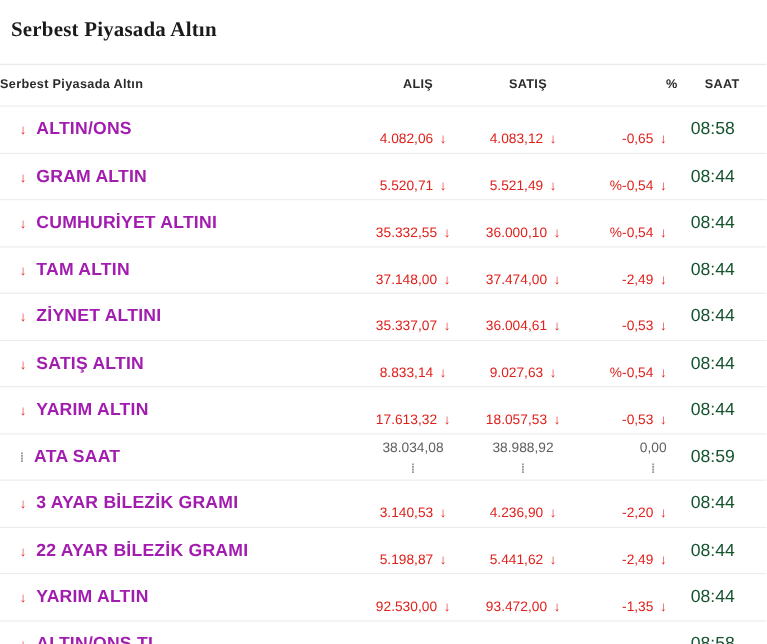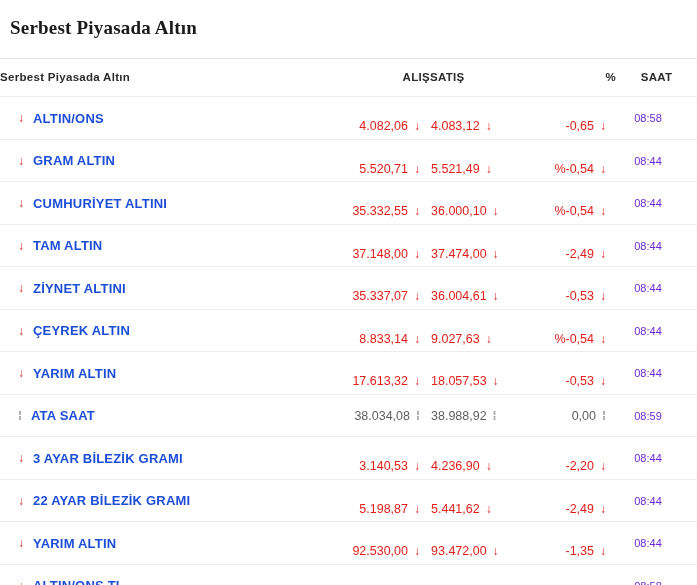--- a/index.html
+++ b/index.html
@@ -43,22 +43,22 @@
     letter-spacing: 0.3px;
     padding: 12px 0 13px 0;
     border-bottom: 1px solid #ececec;
     vertical-align: middle;
   }
 
   th.col-name, td.col-name {
     text-align: left;
     padding-left: 18px;
   }
-  th.col-buy, td.col-buy { text-align: right; padding-right: 10px; }
-  th.col-sell, td.col-sell { text-align: left; padding-right: 10px; }
+  th.col-buy, td.col-buy { text-align: center; padding-right: 10px; }
+  th.col-sell, td.col-sell { text-align: center; padding-right: 10px; }
   th.col-pct, td.col-pct { text-align: right; padding-right: 10px; }
   th.col-time, td.col-time { text-align: center; padding-right: 18px; }
 
   col.w-name { width: 330px; }
   col.w-buy  { width: 100px; }
   col.w-sell { width: 100px; }
   col.w-pct  { width: 86px; }
   col.w-time { width: 81px; }
 
   table.quotes tbody tr {
@@ -72,48 +72,48 @@
   table.quotes tbody tr:last-child td {
     border-bottom: none;
   }
 
   .name-cell {
     display: flex;
     align-items: center;
     gap: 9px;
   }
   .name-label {
-    font-size: 13px;
+    font-size: 16px;
     font-weight: bold;
-    color: #1d4ed8;
+    color: #a21caf;
     letter-spacing: 0.2px;
   }
 
   .arrow {
     display: inline-block;
     font-size: 12px;
     line-height: 1;
     font-weight: bold;
   }
   .arrow-down { color: #e0201b; }
   .arrow-flat { color: #9a9a9a; letter-spacing: 0px; }
 
   .val {
     display: inline-flex;
     align-items: center;
     justify-content: flex-end;
     gap: 6px;
     white-space: nowrap;
   }
   .num-down { color: #e0201b; margin-top: 16px; }
-  .num-flat { color: #5f5f5f; }
+  .num-flat { color: #5f5f5f; flex-direction: column; }
 
   .time {
-    color: #6d28d9;
-    font-size: 11px;
+    color: #14532d;
+    font-size: 16px;
   }
 </style>
 </head>
 <body>
 
 <div>
 
   <h1 class="page-title">Serbest Piyasada Altın</h1>
 
   <div class="table-card">
@@ -237,21 +237,21 @@
             <td class="col-pct"><span class="val num-down">
                 <span>-0,53</span>
                 <span class="arrow arrow-down">↓</span>
               </span></td>
             <td class="col-time"><span class="time">08:44</span></td>
           </tr>
           <tr>
             <td class="col-name">
               <div class="name-cell">
                 <span class="arrow arrow-down">↓</span>
-                <span class="name-label">ÇEYREK ALTIN</span>
+                <span class="name-label">SATIŞ ALTIN</span>
               </div>
             </td>
             <td class="col-buy"><span class="val num-down">
                 <span>8.833,14</span>
                 <span class="arrow arrow-down">↓</span>
               </span></td>
             <td class="col-sell"><span class="val num-down">
                 <span>9.027,63</span>
                 <span class="arrow arrow-down">↓</span>
               </span></td>

